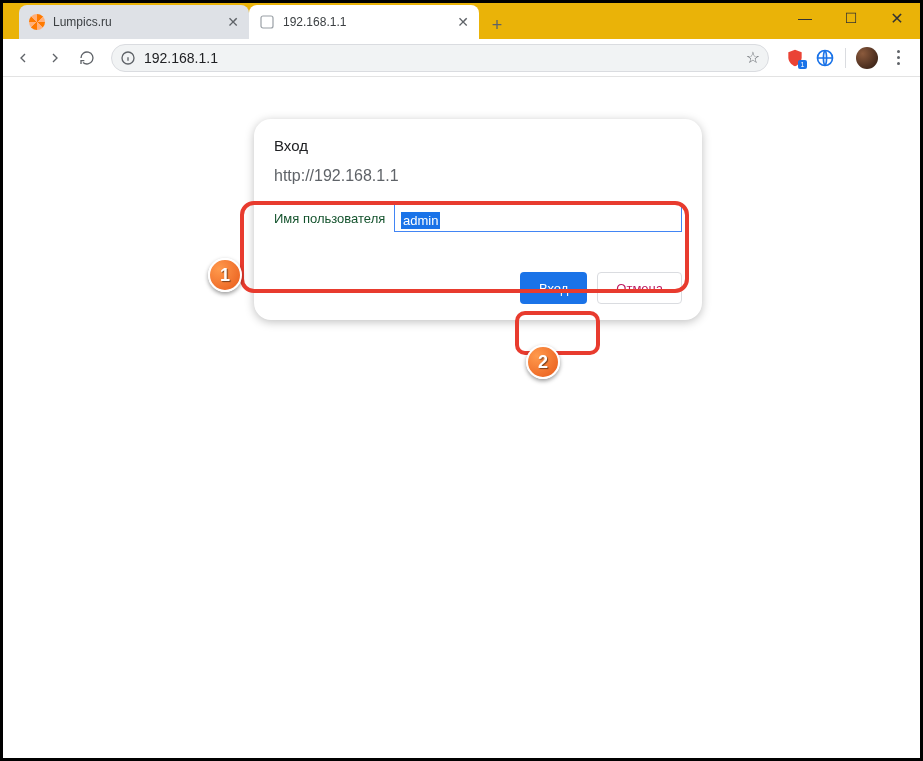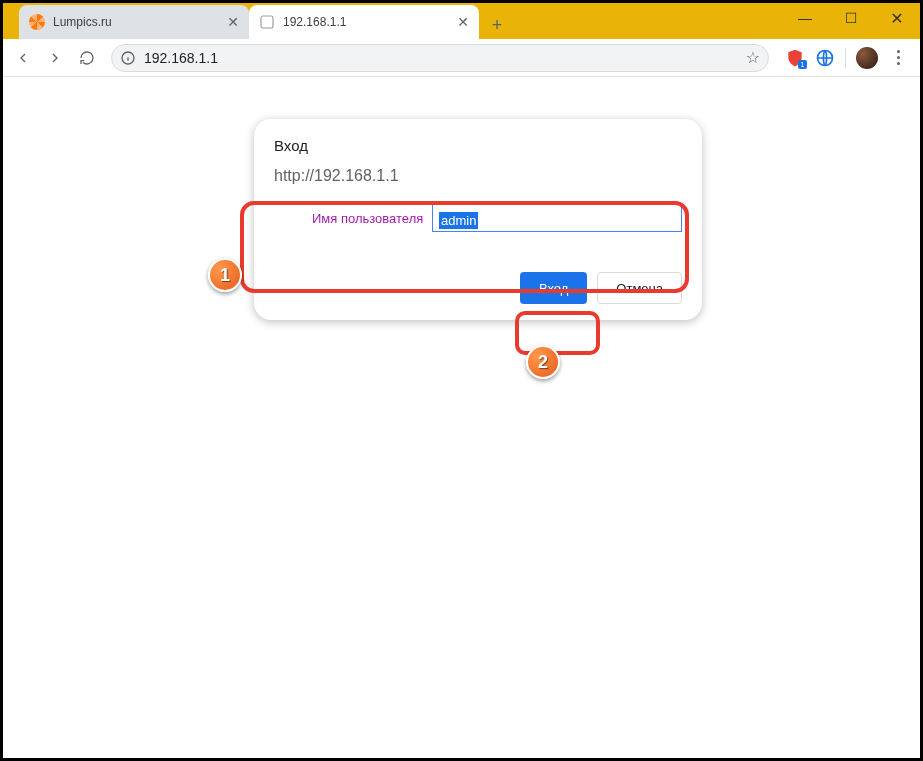--- a/index.html
+++ b/index.html
@@ -32,28 +32,28 @@
   .avatar { width: 22px; height:22px; border-radius:50%; background: radial-gradient(circle at 30% 30%, #8b5a3c, #2b1810); }
   .menu-dots { width: 20px; display:flex; flex-direction:column; align-items:center; gap:3px; }
   .menu-dots span { width:3px; height:3px; background:#5f6368; border-radius:50%; }
 
   
   .dialog { position: absolute; left: 251px; top: 116px; width: 448px; background: #fff; box-shadow: 0 2px 10px rgba(0,0,0,0.25); border-radius: 17px; }
   .dialog-inner { padding: 18px 20px 16px 20px; }
   .dlg-title { font-size: 15px; color: #202124; margin-bottom: 10px; }
   .dlg-sub { font-size: 16px; color: #5f6368; line-height: 1.5; margin-bottom: 16px; }
   .form-row { display:flex; align-items:center; margin-bottom: 12px; }
-  .form-label { width: 120px; font-size: 13px; color: #a21caf; margin-left: 38px; }
+  .form-label { width: 120px; font-size: 13px; color: #14532d; }
   .form-input { flex:1; height: 28px; border: 1px solid #4285f4; padding: 8px 6px; font-size: 13px; outline: none; }
   .form-input.plain { border: 1px solid #d0d0d0; }
   .form-input .sel { background: #1a73e8; color:#fff; padding: 1px 2px; }
   .dlg-buttons { display:flex; justify-content:flex-end; gap: 10px; padding: 12px 20px 16px 20px; }
   .btn { height: 32px; padding: 0 18px; font-size: 13px; border-radius: 4px; border: 1px solid transparent; cursor: pointer; }
   .btn-primary { background: #1a73e8; color: #fff; }
-  .btn-secondary { background: #fff; color: #0f172a; border: 1px solid #dadce0; }
+  .btn-secondary { background: #fff; color: #be185d; border: 1px solid #dadce0; }
 
   
   .ann-box1 { position:absolute; left: 237px; top: 198px; width: 449px; height: 92px; border: 4px solid #e83b2e; border-radius: 14px; pointer-events:none; }
   .ann-box2 { position:absolute; left: 512px; top: 308px; width: 85px; height: 44px; border: 4px solid #e83b2e; border-radius: 10px; pointer-events:none; }
   .ann-badge { position:absolute; width: 34px; height: 34px; border-radius: 50%; background: radial-gradient(circle at 30% 30%, #ff9a4d, #e85a1a); border: 2px solid #fff; box-shadow: 0 2px 4px rgba(0,0,0,0.4); color:#fff; font-weight:bold; font-size:18px; display:flex; align-items:center; justify-content:center; text-shadow: 1px 1px 1px rgba(0,0,0,0.5); pointer-events:none; }
   .ann-badge.b1 { left: 205px; top: 255px; }
   .ann-badge.b2 { left: 523px; top: 342px; }
 
   
   .lumpics-favicon { width:16px; height:16px; border-radius:50%; background: conic-gradient(#ff7a00 0 45deg, #ffb07a 45deg 90deg, #ff7a00 90deg 135deg, #ffb07a 135deg 180deg, #ff7a00 180deg 225deg, #ffb07a 225deg 270deg, #ff7a00 270deg 315deg, #ffb07a 315deg 360deg); }

